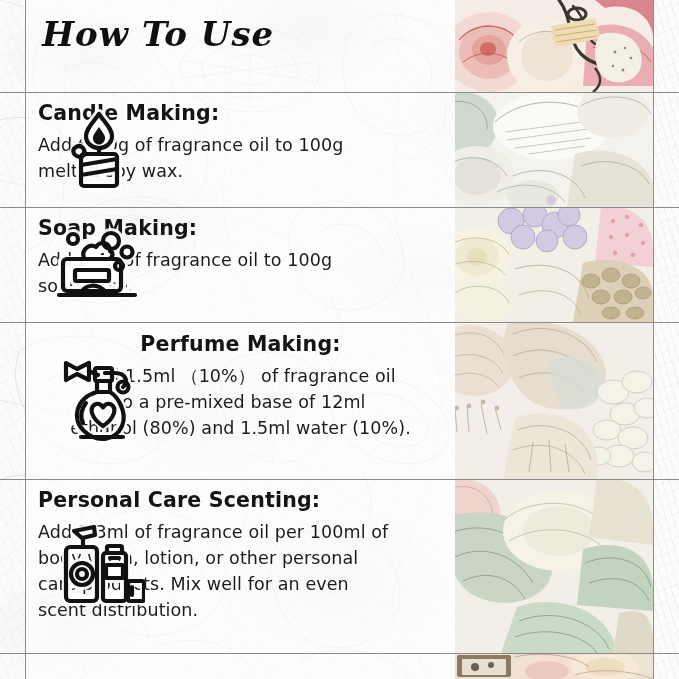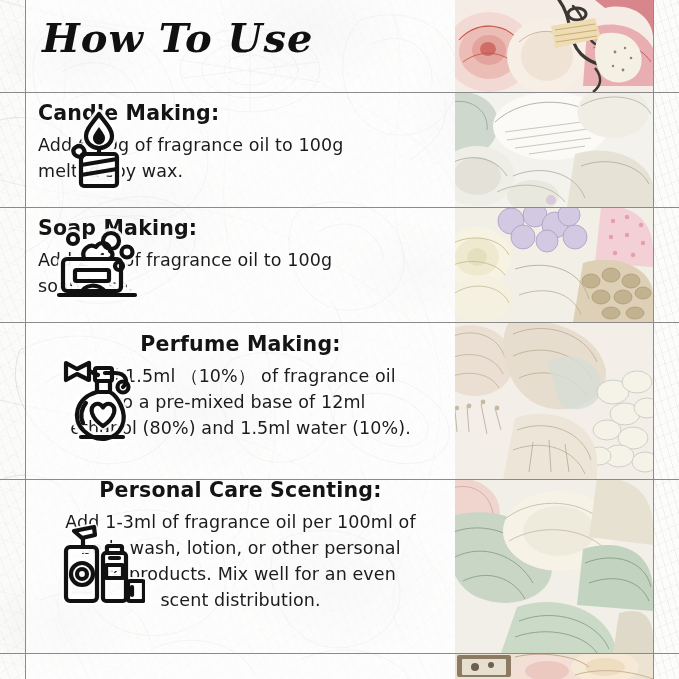--- a/index.html
+++ b/index.html
@@ -92,21 +92,21 @@
 
   
   .title {
     position: absolute;
     left: 42px;
     top: 14px;
     width: 400px;
     font-family: "DejaVu Serif", "Liberation Serif", serif;
     font-style: italic;
     font-weight: 700;
-    font-size: 40px;
+    font-size: 34px;
     letter-spacing: 1px;
     color: #101010;
     white-space: nowrap;
   }
 
   
   .section {
     position: absolute;
     left: 38px;
     width: 405px;
@@ -127,21 +127,21 @@
     line-height: 1.48;
     letter-spacing: 0.1px;
     color: #1b1b1b;
     margin: 0;
     white-space: pre-line;
   }
 
   .sec-candle   { top: 101px; }
   .sec-soap     { top: 216px; }
   .sec-perfume  { top: 332px; text-align: center; }
-  .sec-personal { top: 478px; text-align: center; }
+  .sec-personal { top: 488px; }
 
   
   .icon-wrap {
     position: absolute;
     left: 0; width: 198px;
     display: flex;
     align-items: center;
     justify-content: center;
   }
   .icon-candle   { top: 92px;  height: 115px; }

